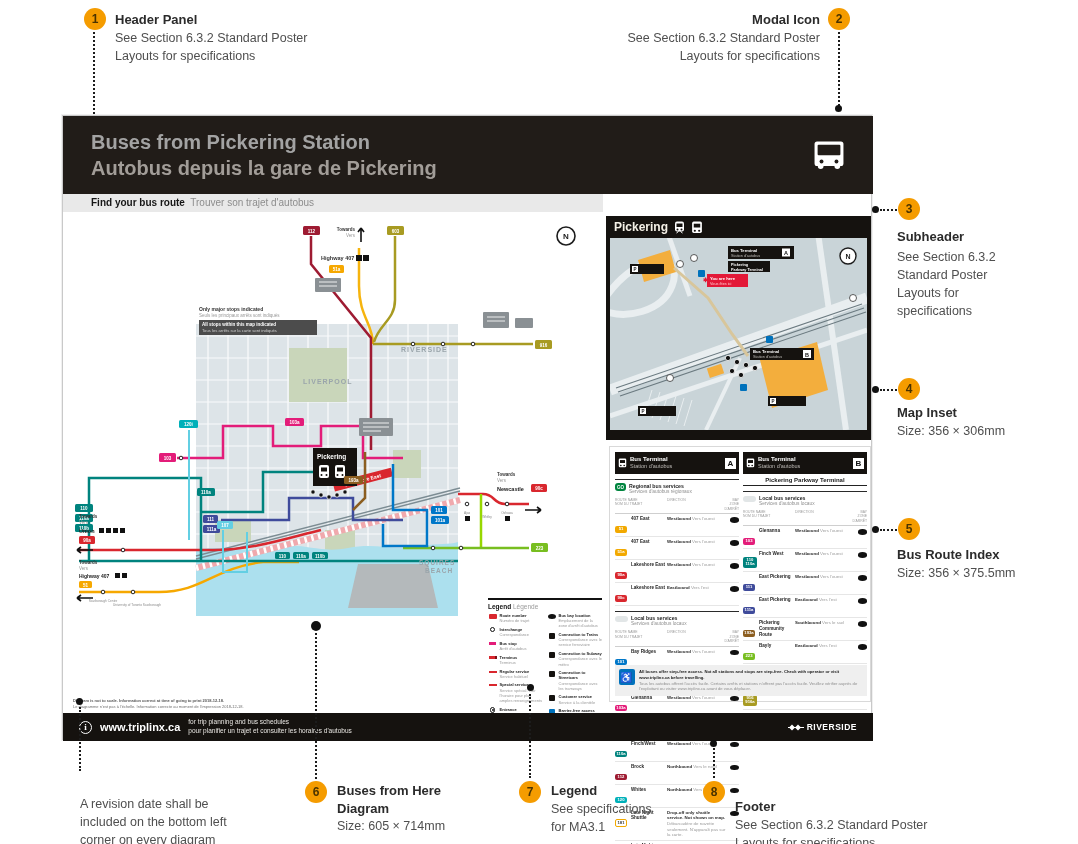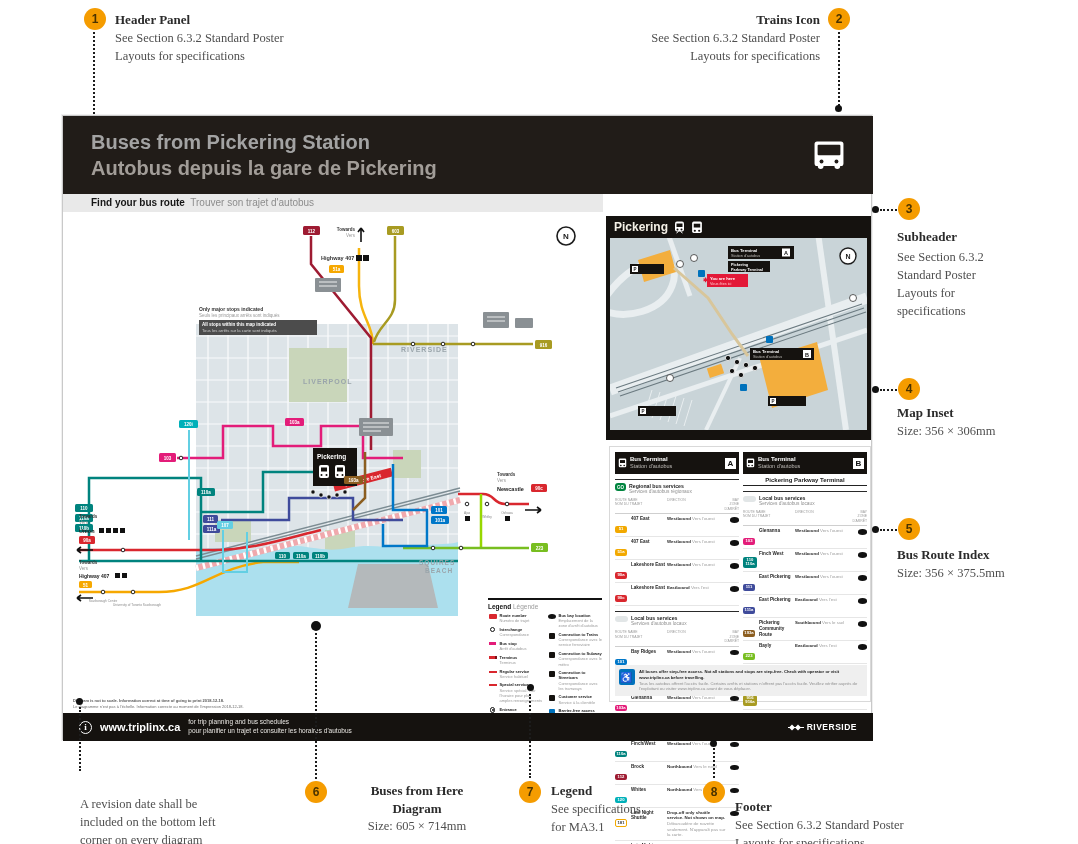--- a/index.html
+++ b/index.html
@@ -4,21 +4,21 @@
 <style>
   * { margin:0; padding:0; box-sizing:border-box; }
   body { background:#fff; font-family:"Liberation Sans", sans-serif; }
   .page { position:relative; width:1078px; height:844px; background:#fff; overflow:hidden; }
 
   
   .co-circle { position:absolute; width:22px; height:22px; border-radius:50%; background:#F59C00;
     color:#4a3300; font-size:12px; font-weight:bold; display:flex; align-items:center; justify-content:center; z-index:6;}
   .co-title { font-size:13px; font-weight:bold; color:#2b2b2b; line-height:1.35; }
   .co-line  { font-size:12.5px; color:#4f4f4f; line-height:1.45; }
-  .co-block { position:absolute; z-index:5;font-family:Liberation Serif, serif; }
+  .co-block { position:absolute; z-index:5; }
   .dotted-v { position:absolute; width:0; border-left:2px dotted #1c1c1c; z-index:4; }
   .dotted-h { position:absolute; height:0; border-top:2px dotted #1c1c1c; z-index:4; }
   .dot   { position:absolute; border-radius:50%; background:#111; z-index:5; }
   .dot7  { width:7px; height:7px; }
   .dot10 { width:10px; height:10px; }
 
   
   .poster { position:absolute; left:62px; top:115px; width:810px; height:625px; background:#fff;
     border:1px solid #c9c9c9; box-shadow:0 0 0 1px #f0f0f0; }
   .p-header { position:absolute; left:0; top:0; width:810px; height:78px; background:#211c18; }
@@ -117,21 +117,21 @@
   <div class="co-circle" style="left:84px;top:8px;">1</div>
   <div class="co-block" style="left:115px;top:11px;">
     <div class="co-title">Header Panel</div>
     <div class="co-line">See Section 6.3.2 Standard Poster</div>
     <div class="co-line">Layouts for specifications</div>
   </div>
   <div class="dotted-v" style="left:93px;top:32px;height:82px;"></div>
 
   <div class="co-circle" style="left:828px;top:8px;">2</div>
   <div class="co-block" style="left:562px;top:11px;width:258px;text-align:right;">
-    <div class="co-title">Trains Icon</div>
+    <div class="co-title">Modal Icon</div>
     <div class="co-line">See Section 6.3.2 Standard Poster</div>
     <div class="co-line">Layouts for specifications</div>
   </div>
   <div class="dotted-v" style="left:838px;top:32px;height:74px;"></div>
   <div class="dot dot7" style="left:835px;top:105px;"></div>
 
   <div class="dot dot7" style="left:872px;top:206px;"></div>
   <div class="dotted-h" style="left:880px;top:209px;width:17px;"></div>
   <div class="co-circle" style="left:898px;top:198px;">3</div>
   <div class="co-block" style="left:897px;top:228px;width:170px;">
@@ -154,21 +154,21 @@
   <div class="dotted-h" style="left:880px;top:529px;width:17px;"></div>
   <div class="co-circle" style="left:898px;top:518px;">5</div>
   <div class="co-block" style="left:897px;top:546px;width:180px;">
     <div class="co-title">Bus Route Index</div>
     <div class="co-line">Size: 356 × 375.5mm</div>
   </div>
 
   <div class="dot dot10" style="left:311px;top:621px;"></div>
   <div class="dotted-v" style="left:315px;top:633px;height:146px;"></div>
   <div class="co-circle" style="left:305px;top:781px;">6</div>
-  <div class="co-block" style="left:337px;top:782px;width:160px;text-align:center;">
+  <div class="co-block" style="left:337px;top:782px;width:160px;">
     <div class="co-title">Buses from Here</div>
     <div class="co-title">Diagram</div>
     <div class="co-line">Size: 605 × 714mm</div>
   </div>
 
   <div class="dot dot7" style="left:527px;top:684px;"></div>
   <div class="dotted-v" style="left:529px;top:694px;height:84px;"></div>
   <div class="co-circle" style="left:519px;top:781px;">7</div>
   <div class="co-block" style="left:551px;top:782px;width:130px;">
     <div class="co-title">Legend</div>

